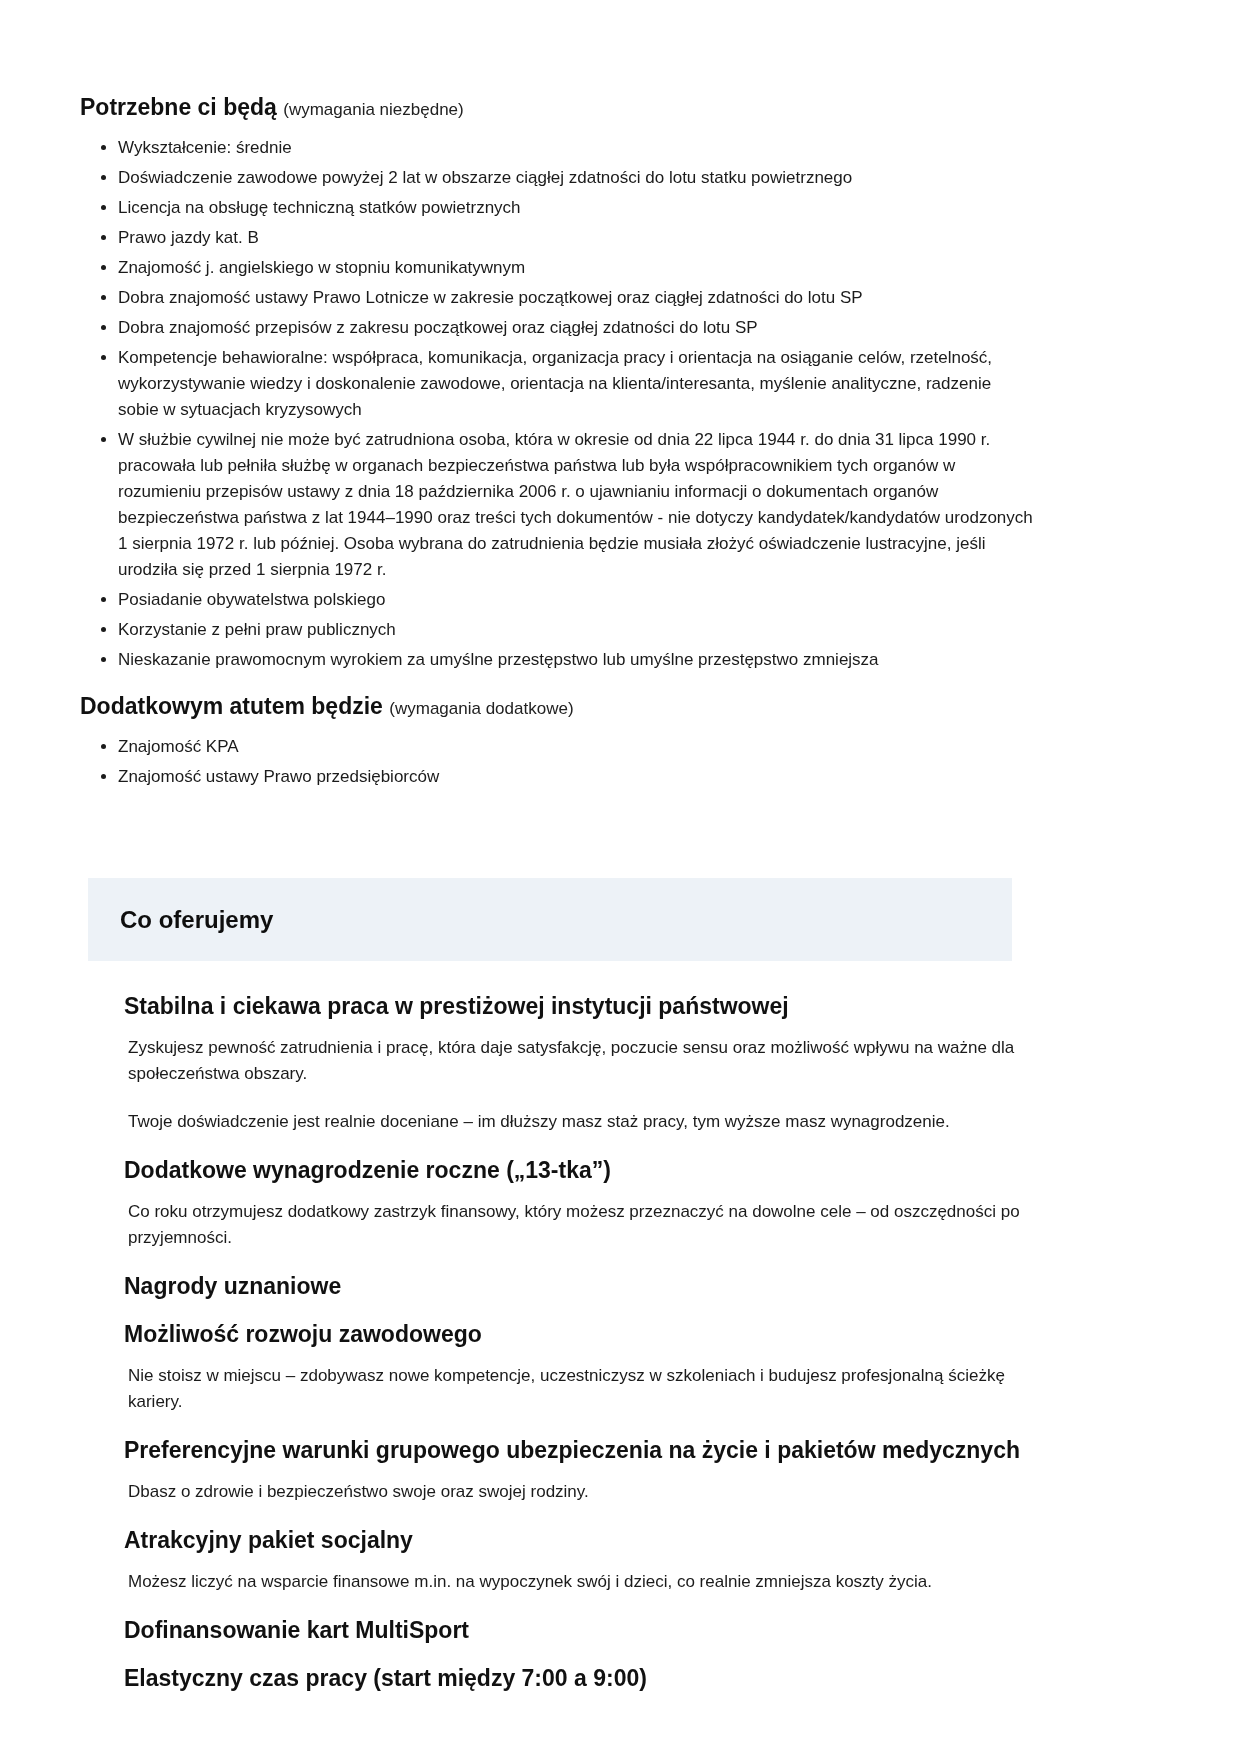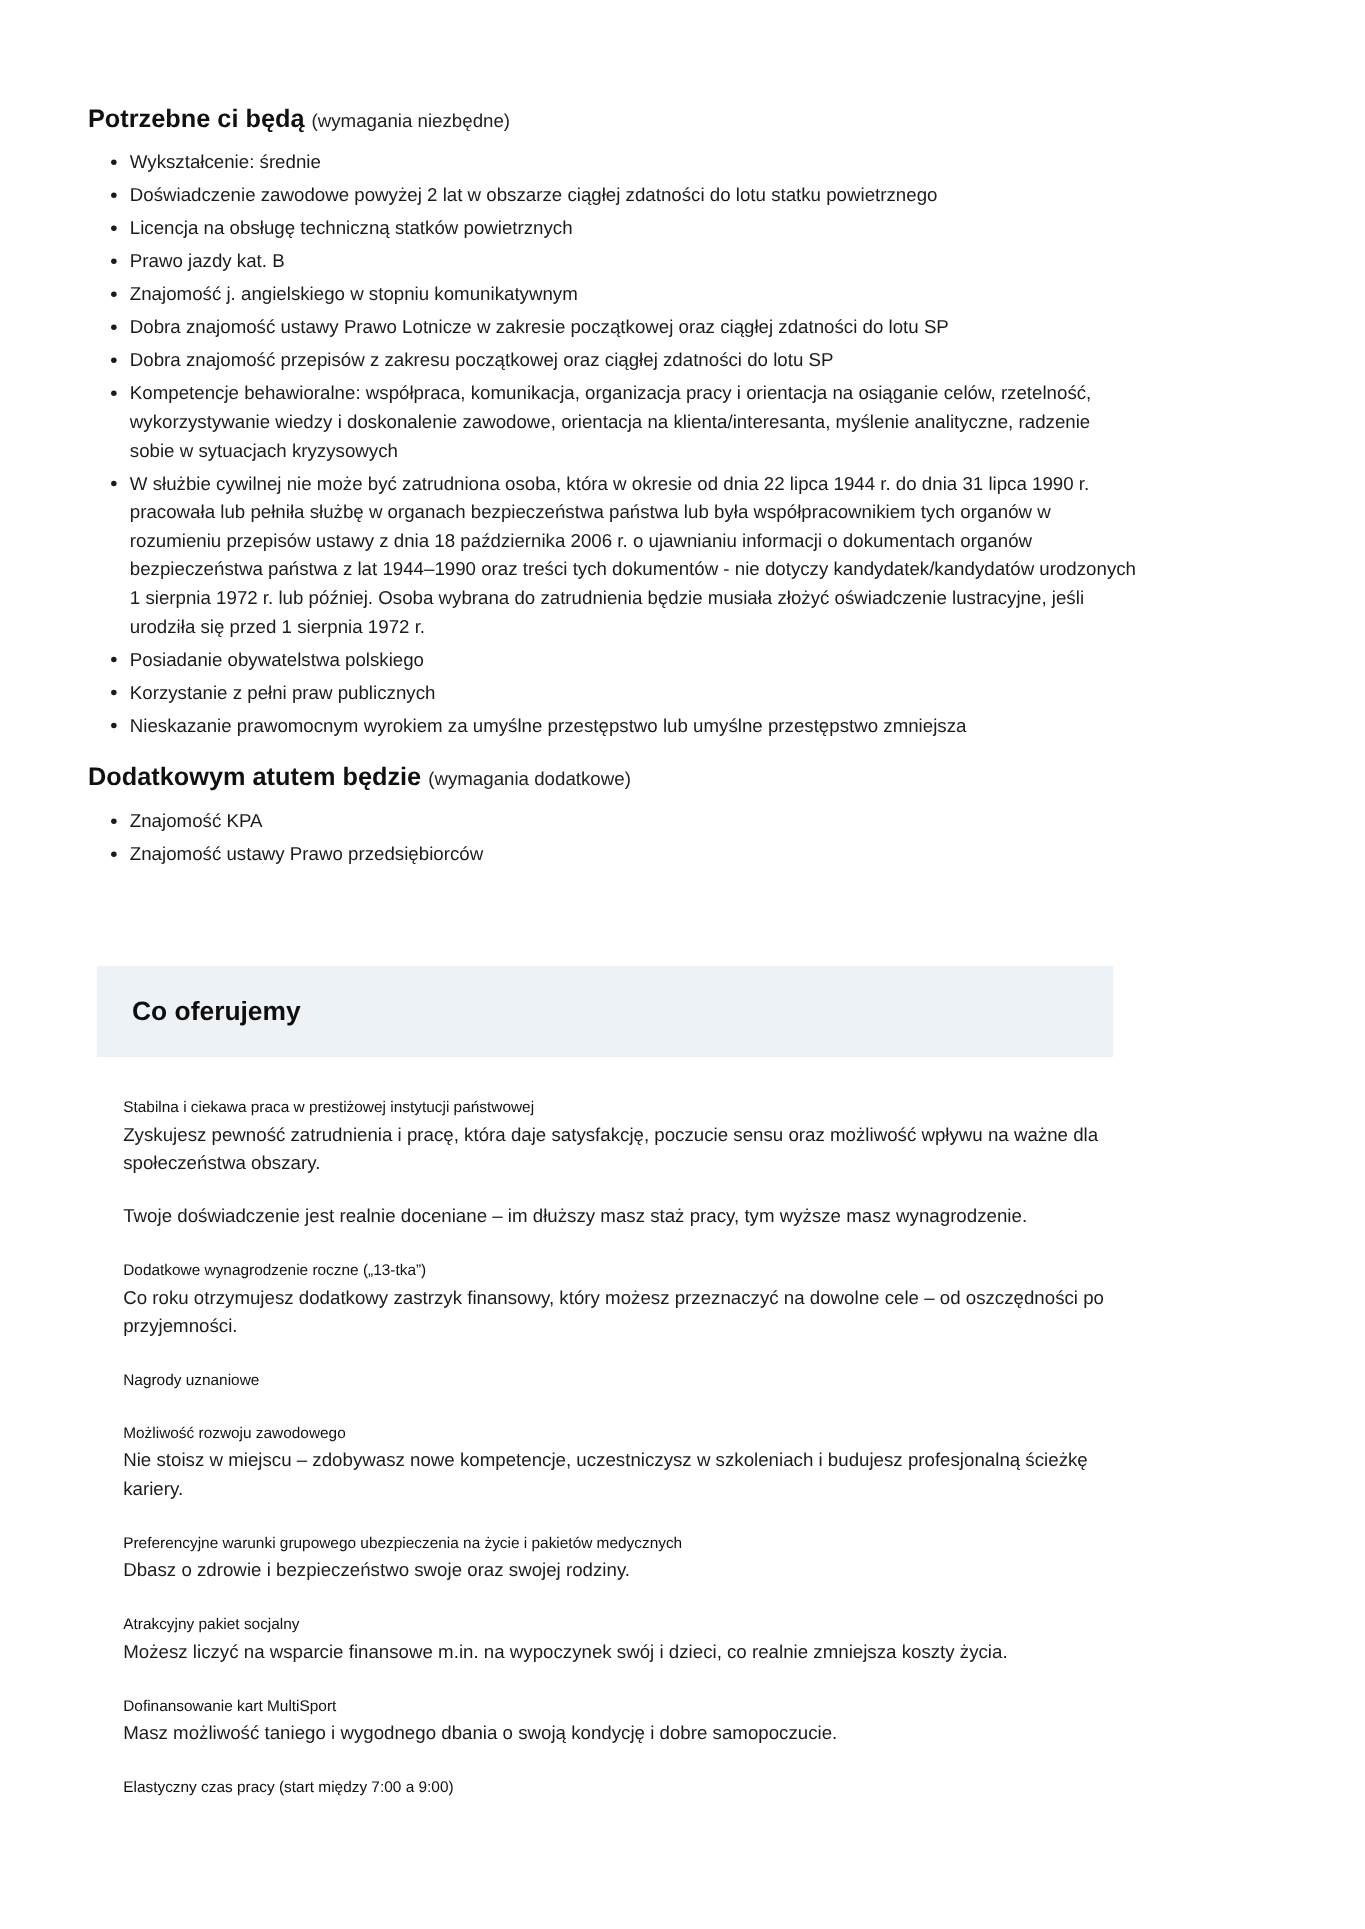--- a/index.html
+++ b/index.html
@@ -67,28 +67,28 @@
     padding-left: 32px;
     max-width: 950px;
   }
   .offer-block {
     margin-top: 22px;
   }
   .offer-block:first-child {
     margin-top: 0;
   }
   .offer-block h3 {
-    font-size: 14px;
+    font-size: 23px;
     line-height: 26px;
-    font-weight: 400;
-    margin: 0;
+    font-weight: 700;
+    margin: 12px;
     color: #111;
   }
   .offer-block p {
-    margin: 0;
+    margin: 16px;
     max-width: 920px;
   }
 </style>
 </head>
 <body>
 
 <main class="content">
 
   <section class="req-section">
     <h2 class="section-title">
@@ -148,20 +148,19 @@
     <div class="offer-block">
       <h3>Preferencyjne warunki grupowego ubezpieczenia na życie i pakietów medycznych</h3>
       <p>Dbasz o zdrowie i bezpieczeństwo swoje oraz swojej rodziny.</p>
     </div>
     <div class="offer-block">
       <h3>Atrakcyjny pakiet socjalny</h3>
       <p>Możesz liczyć na wsparcie finansowe m.in. na wypoczynek swój i dzieci, co realnie zmniejsza koszty życia.</p>
     </div>
     <div class="offer-block">
       <h3>Dofinansowanie kart MultiSport</h3>
-      <p>Masz możliwość taniego i wygodnego dbania o swoją kondycję i dobre samopoczucie.</p>
     </div>
     <div class="offer-block">
       <h3>Elastyczny czas pracy (start między 7:00 a 9:00)</h3>
     </div>
   </section>
 
 </main>
 
 </body></html>

